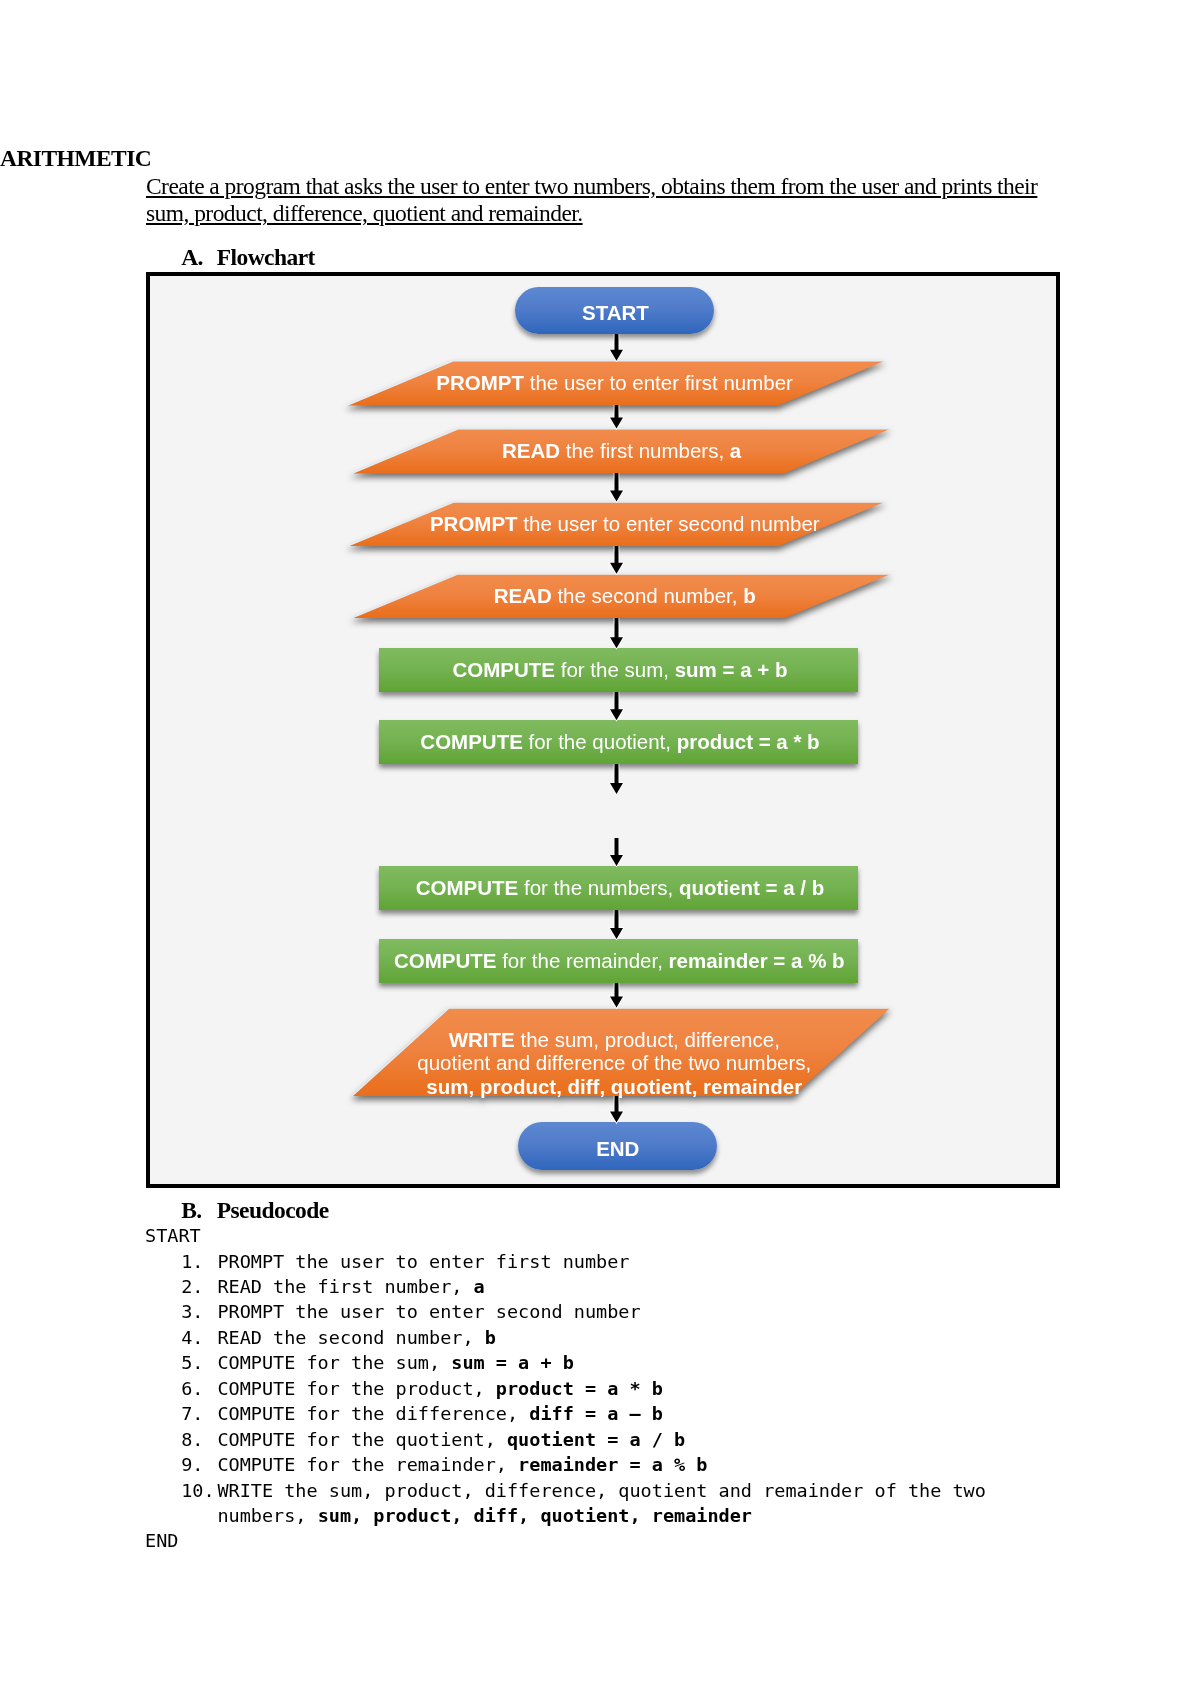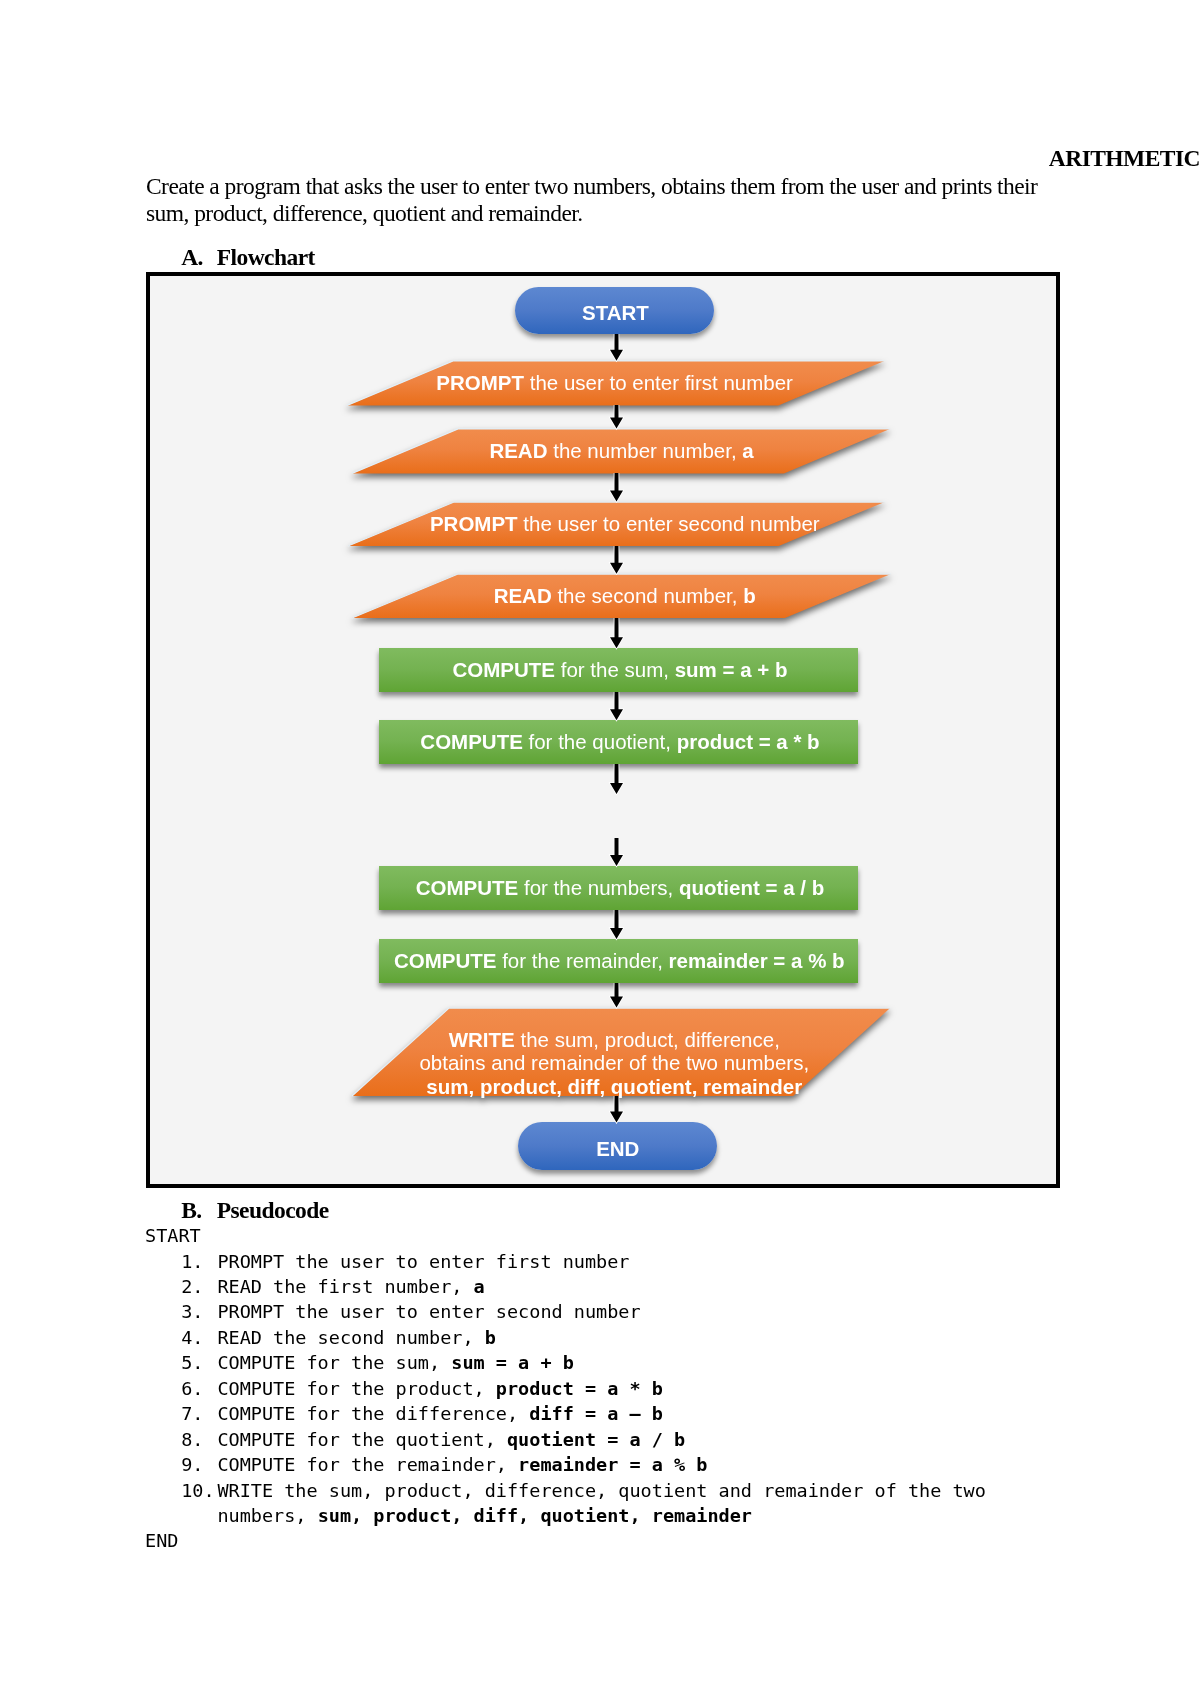--- a/index.html
+++ b/index.html
@@ -3,24 +3,24 @@
 <meta charset="utf-8">
 <title>ARITHMETIC</title>
 <style>
   html,body{margin:0;padding:0;background:#ffffff;}
   body{width:1200px;height:1697px;position:relative;overflow:hidden;
        font-family:"Liberation Serif",serif;color:#000000;}
   .page{position:absolute;left:0;top:0;width:1200px;height:1697px;
         transform:translateZ(0);}
 
   
-  .doc-title{position:absolute;left:0;top:145.8px;width:1200px;text-align:right;
+  .doc-title{position:absolute;left:0;top:145.8px;width:1200px;text-align:left;
              font-size:23.5px;font-weight:bold;letter-spacing:-0.55px;line-height:25px;}
   .doc-para{position:absolute;left:146px;top:172.8px;width:900px;
-            font-size:23.5px;letter-spacing:-0.55px;line-height:27.5px;text-align:left;}
+            font-size:23.5px;letter-spacing:-0.55px;line-height:27.5px;text-align:left;text-decoration:underline;}
   .sect-head{position:absolute;font-size:23.5px;font-weight:bold;letter-spacing:-0.55px;
              white-space:pre;line-height:26px;}
   .sect-head .lbl{position:absolute;left:35.5px;top:0;}
   #sect-a{left:181.2px;top:243.6px;}
   #sect-b{left:181.2px;top:1196.9px;}
 
   
   .fc-frame{position:absolute;left:145.9px;top:272.1px;width:914.1px;height:915.9px;
             box-sizing:border-box;border:4.6px solid #000000;background:#f4f4f4;}
   #fc-canvas{position:absolute;left:0;top:0;width:1200px;height:1697px;}
@@ -95,21 +95,21 @@
             <linearGradient id="gread1" x1="0" y1="2" x2="0" y2="46.4" gradientUnits="userSpaceOnUse">
               <stop offset="0" stop-color="#f18c4c"></stop>
               <stop offset="0.45" stop-color="#ef8341"></stop>
               <stop offset="1" stop-color="#e96e1a"></stop>
             </linearGradient>
           </defs>
           <path d="M 108 2 L 539.9 2 L 433.9 46.4 L 2 46.4 Z" fill="url(#gread1)"></path>
           <path d="M 539.9 2 L 108 2 L 2 46.4" fill="none" stroke="#e3eff7" stroke-width="1.25"></path>
         </svg>
         <div class="inner" style="transform:translate(0.75px,0.00px)">
-          <span class="ln"><b>READ</b><span> the number number, </span><b>a</b></span>
+          <span class="ln"><b>READ</b><span> the first numbers, </span><b>a</b></span>
         </div>
       </div>
       <div class="node io" style="left: 347.9px; top: 501.7px; width: 536.7px; height: 44px;">
         <svg style="position:absolute;left:-2px;top:-2px" width="540.7" height="48" viewBox="0 0 540.7 48">
           <defs>
             <linearGradient id="gprompt2" x1="0" y1="2" x2="0" y2="46" gradientUnits="userSpaceOnUse">
               <stop offset="0" stop-color="#f18c4c"></stop>
               <stop offset="0.45" stop-color="#ef8341"></stop>
               <stop offset="1" stop-color="#e96e1a"></stop>
             </linearGradient>
@@ -164,21 +164,21 @@
               <stop offset="0" stop-color="#f18c4c"></stop>
               <stop offset="0.45" stop-color="#ef8341"></stop>
               <stop offset="1" stop-color="#e96e1a"></stop>
             </linearGradient>
           </defs>
           <path d="M 99 2 L 540.1 2 L 443.1 90 L 2 90 Z" fill="url(#gwrite)"></path>
           <path d="M 540.1 2 L 99 2 L 2 90" fill="none" stroke="#e3eff7" stroke-width="1.25"></path>
         </svg>
         <div class="inner" style="transform:translate(-6.45px,0.00px)">
           <span class="ln"><b>WRITE</b><span> the sum, product, difference,</span></span>
-          <span class="ln"><span>obtains and remainder of the two numbers,</span></span>
+          <span class="ln"><span>quotient and difference of the two numbers,</span></span>
           <span class="ln"><b>sum, product, diff, quotient, remainder</b></span>
         </div>
       </div>
       <div class="node term" style="left: 518px; top: 1122px; width: 199px; height: 48px;">
         <div class="inner" style="transform:translate(0.30px,2.80px)">
           <span class="ln"><b>END</b></span>
         </div>
       </div>
       <div class="arrow" style="left: 608.1px; top: 334px; width: 17px; height: 28.8px;"><svg width="17" height="28.80000000000001" viewBox="0 0 17 28.80000000000001">
           <path d="M 6.5 -1.2 L 10.5 -1.2 L 10.5 15.800000000000011 L 15 15.800000000000011 L 8.5 26.80000000000001 L 2 15.800000000000011 L 6.5 15.800000000000011 Z" fill="#000000" stroke="#ffffff" stroke-width="1.6" paint-order="stroke fill"></path>

